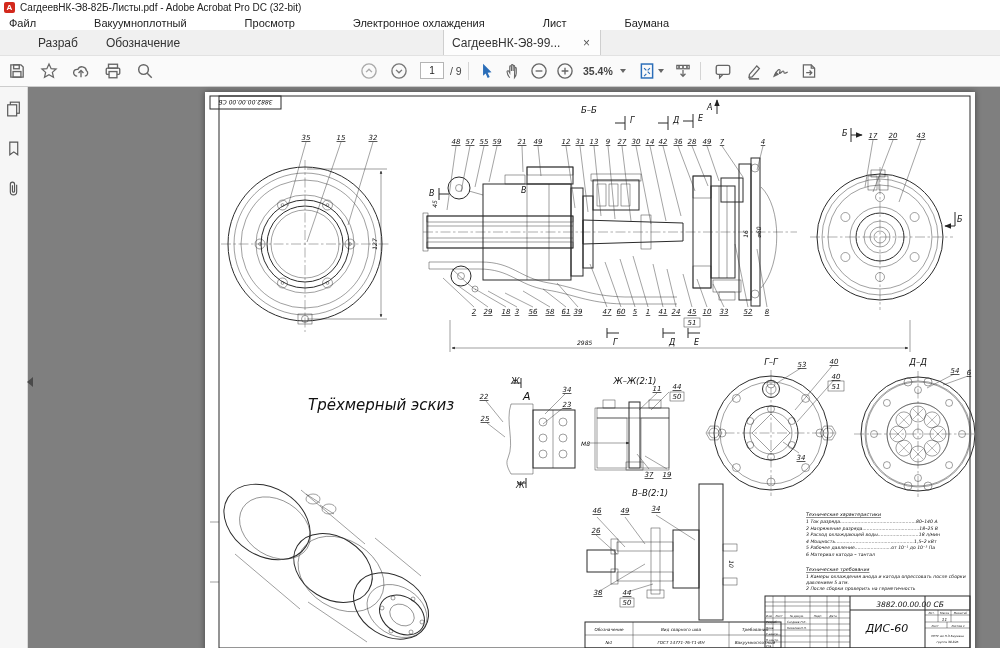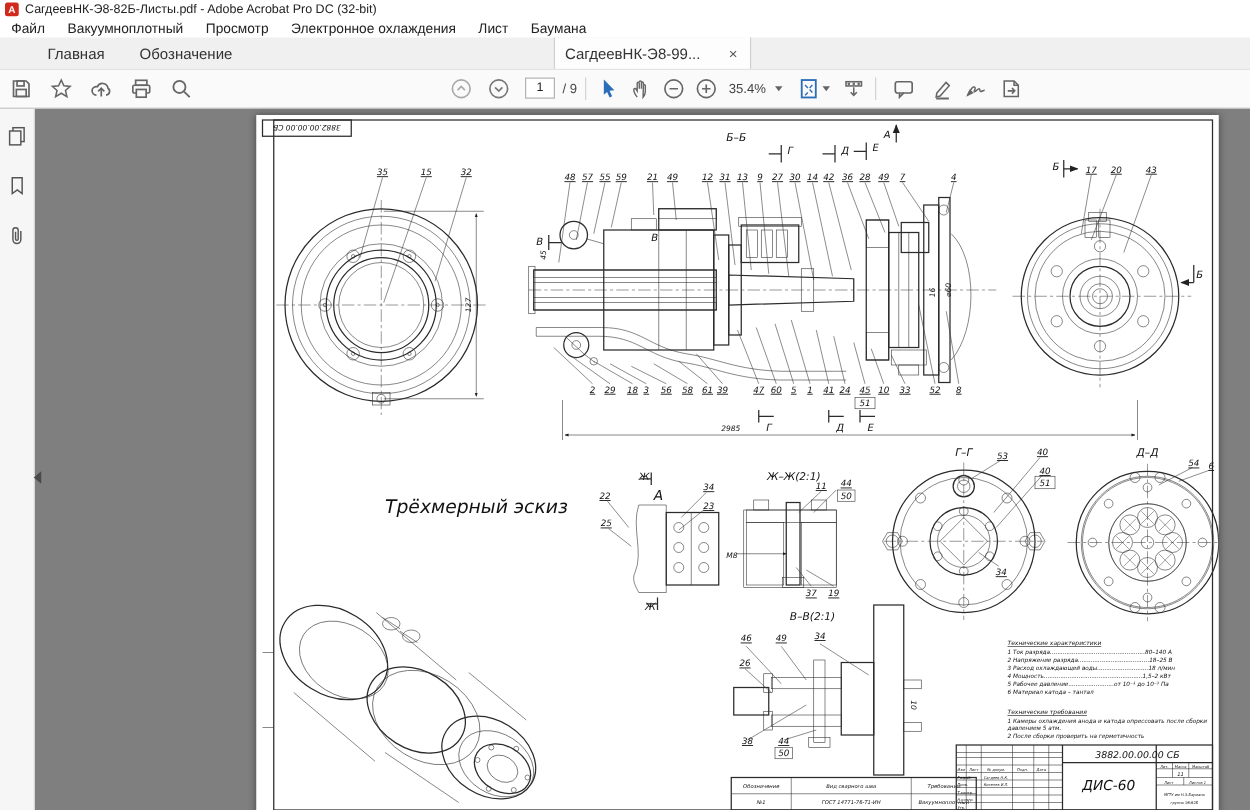--- a/index.html
+++ b/index.html
@@ -1,38 +1,38 @@
 <!DOCTYPE html>
 <html><head>
 <meta charset="utf-8">
 <style>
   html,body{margin:0;padding:0;width:1000px;height:648px;overflow:hidden;
     font-family:"Liberation Sans","DejaVu Sans",sans-serif;background:#fff;}
   .titlebar{height:15px;background:#fff;display:flex;align-items:center;padding-left:4px;}
   .app-ico{width:11px;height:11px;background:#d3281c;border-radius:2px;color:#fff;
     font-size:8px;font-weight:bold;text-align:center;line-height:11px;margin-right:5px;}
   .title-text{font-size:10px;color:#222;}
-  .menubar{height:15px;background:#fff;display:flex;align-items:center;font-size:11px;color:#222;}
+  .menubar{height:15px;background:#fff;display:flex;align-items:center;font-size:11px;color:#222;gap:40px;}
   .menubar span{padding:0 9px;cursor:default;}
   .tabbar{height:25px;background:#f0f0f0;border-bottom:1px solid #e2e2e2;position:relative;
     display:flex;align-items:center;font-size:12px;color:#333;}
   .tab{padding:0 14px;}
   .tab-home{margin-left:24px;}
   .doc-tab{position:absolute;left:443px;top:0;height:25px;width:140px;background:#fdfdfd;
     border-left:1px solid #cfcfcf;border-right:1px solid #cfcfcf;display:flex;align-items:center;
     justify-content:space-between;padding:0 8px;font-size:12px;}
   .doc-tab .close{color:#555;font-size:12px;padding:0 2px;}
   .toolbar{height:30px;background:#fafafa;border-bottom:1px solid #cdcdcd;position:relative;}
   .tb-ico{position:absolute;top:6px;width:18px;height:18px;}
   .tb-ico svg{width:18px;height:18px;}
   .divider{position:absolute;top:6px;width:1px;height:18px;background:#d4d4d4;}
   .page-input{position:absolute;left:420px;top:6px;width:22px;height:15px;border:1px solid #b5b5b5;
     font-size:10px;text-align:center;color:#222;background:#fff;padding:0;}
   .page-total{position:absolute;left:450px;top:9px;font-size:10.5px;color:#444;}
-  .zoom-val{position:absolute;left:583px;top:9px;font-size:10.5px;color:#444;}
+  .zoom-val{position:absolute;left:583px;top:9px;font-size:10.5px;color:#444;font-weight:bold;}
   .caret{width:0;height:0;border-left:3.5px solid transparent;border-right:3.5px solid transparent;
     border-top:4px solid #666;position:absolute;top:13px;}
   .workspace{height:569px;background:#7f7f7f;position:relative;display:flex;}
   .sidebar{width:27px;background:#f6f6f6;border-right:1px solid #d8d8d8;position:relative;flex:none;}
   .sb-ico{position:absolute;left:4px;width:19px;height:19px;}
   .collapse{position:absolute;left:27px;top:290px;width:0;height:0;z-index:3;
     border-top:5px solid transparent;border-bottom:5px solid transparent;border-right:6px solid #4a4a4a;}
   .canvas{position:relative;flex:1;}
   .page{position:absolute;left:177px;top:5px;width:770px;height:561px;background:#fff;
     box-shadow:0 0 6px rgba(0,0,0,.45);}
@@ -66,21 +66,21 @@
 <div class="menubar">
   <span>Файл</span>
   <span>Вакуумноплотный</span>
   <span>Просмотр</span>
   <span>Электронное охлаждения</span>
   <span>Лист</span>
   <span>Баумана</span>
 </div>
 
 <div class="tabbar">
-  <span class="tab tab-home">Главная</span>
+  <span class="tab tab-home">Разраб</span>
   <span class="tab">Обозначение</span>
   <div class="doc-tab">
     <span>СагдеевНК-Э8-99...</span>
     <span class="close">×</span>
   </div>
 </div>
 
 <div class="toolbar">
   <span class="tb-ico" style="left:8px">
     <svg viewBox="0 0 16 16" stroke="#666" fill="none" stroke-width="1.2">

